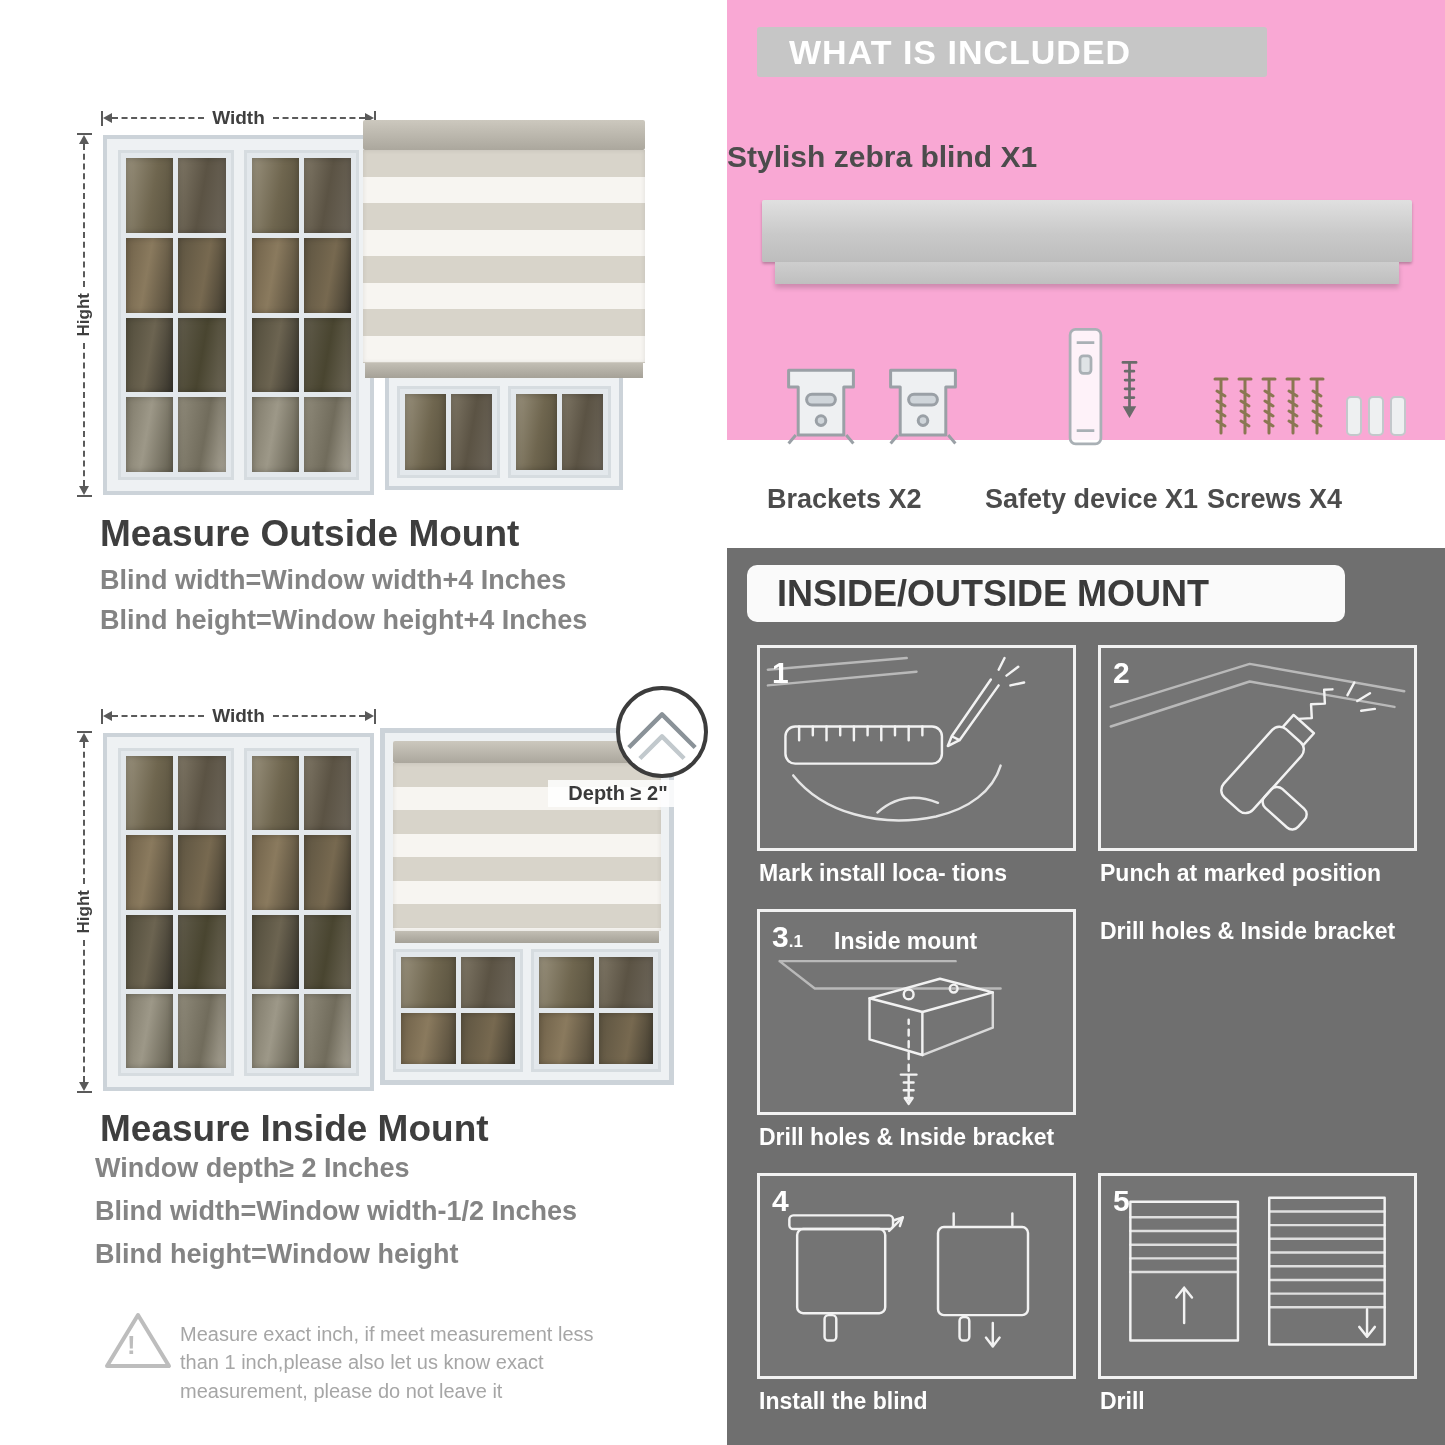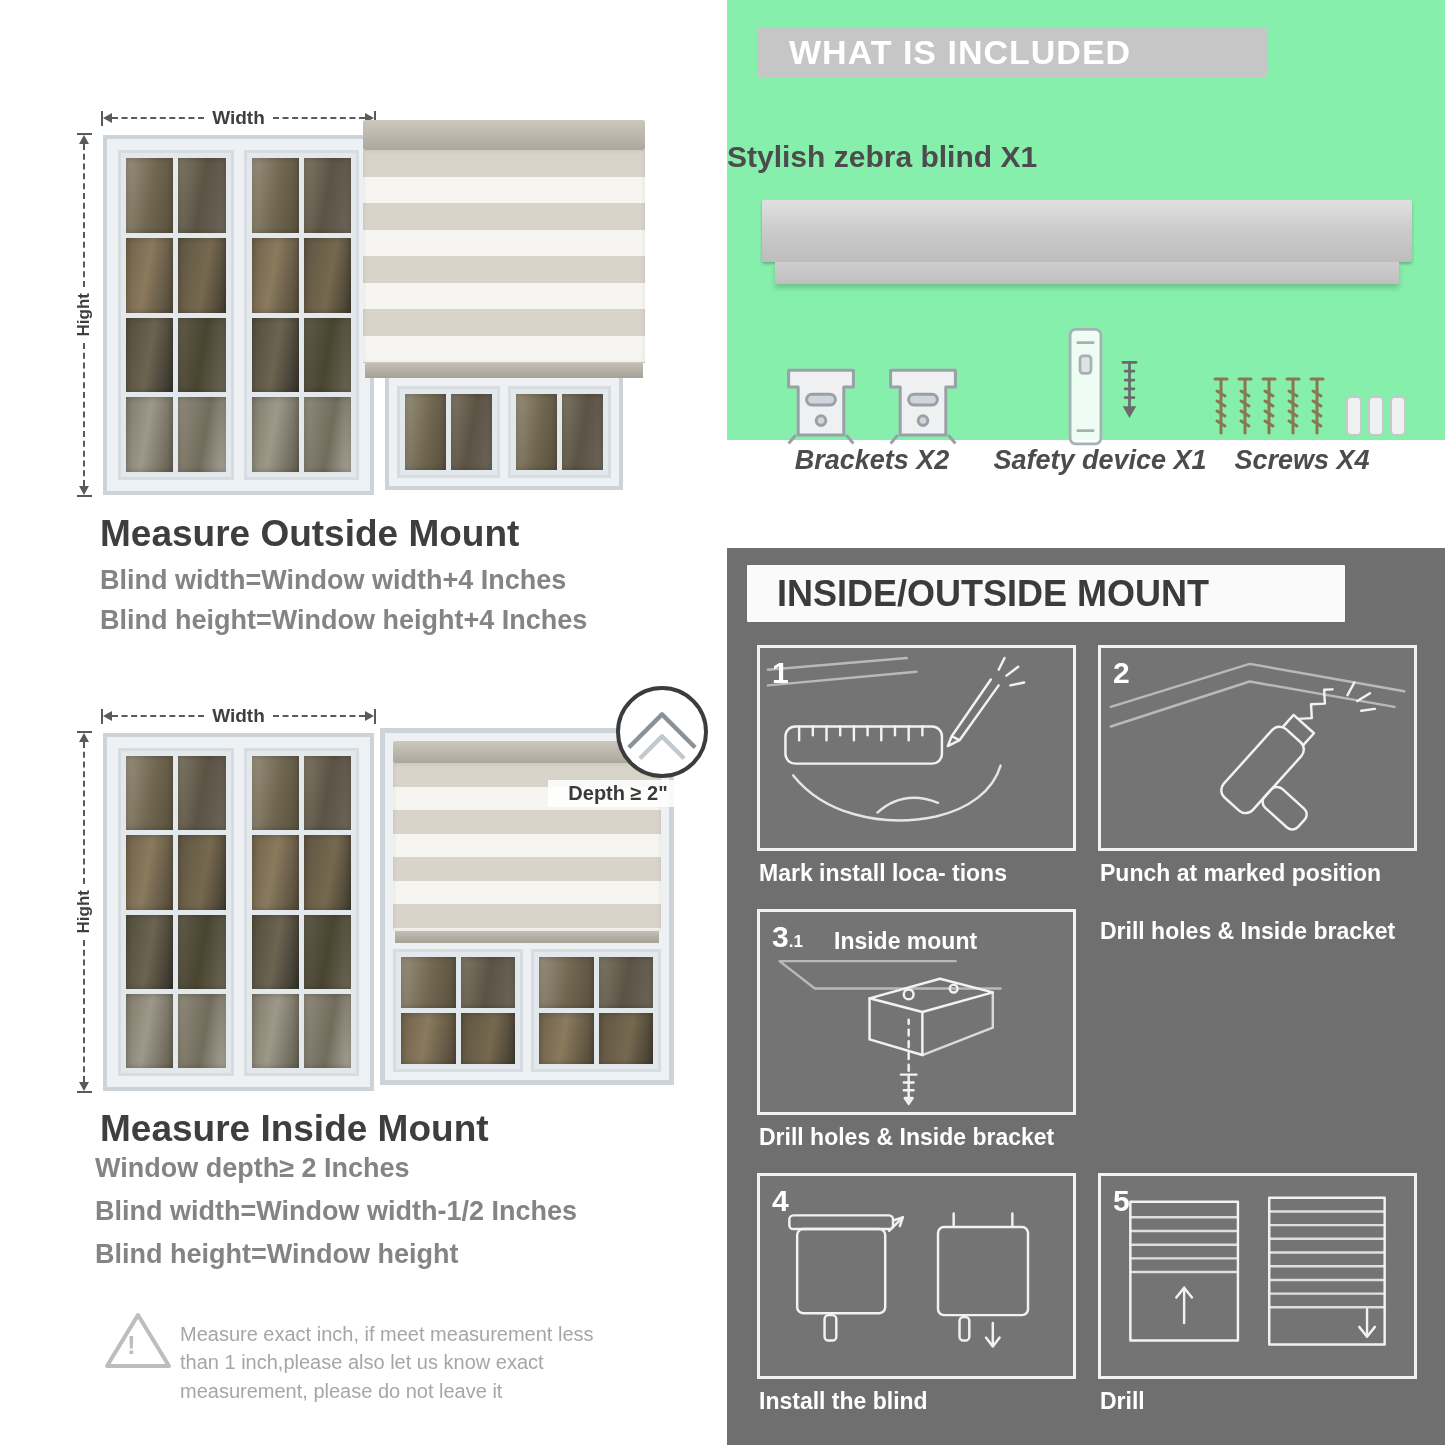--- a/index.html
+++ b/index.html
@@ -66,39 +66,39 @@
     border-radius:50%;background:#fff;overflow:hidden;z-index:3;}
   .depth-label{position:absolute;top:52px;left:168px;width:140px;text-align:center;font-size:20px;
     font-weight:bold;color:#3a3a3a;background:#ffffffd9;padding:2px 0;z-index:3;}
 
   .h1-left{font-size:37px;font-weight:bold;color:#3e3e3e;white-space:nowrap;}
   .formula{font-size:27px;font-weight:bold;color:#848484;white-space:nowrap;}
   .note-text{width:450px;font-size:20px;line-height:1.42;color:#a6a6a6;}
   .warn-mark{position:absolute;left:24px;top:20px;font-size:26px;font-weight:bold;color:#bdbdbd;}
 
   
-  .right-top{left:727px;top:0;width:718px;height:440px;background:#86efac;}
+  .right-top{left:727px;top:0;width:718px;height:440px;background:#f9a8d4;}
   .banner-included{position:absolute;left:30px;top:27px;width:478px;height:50px;background:#c6c6c6;
     color:#fff;font-size:34px;font-weight:bold;letter-spacing:1px;display:flex;align-items:center;
     padding-left:32px;border-radius:3px;}
   .product-title{position:absolute;left:0;right:0;top:140px;text-align:left;font-size:30px;
     font-weight:bold;color:#4c4c4c;}
   .headrail{position:absolute;left:35px;top:200px;width:650px;height:62px;border-radius:2px;
     background:linear-gradient(180deg,#e0e0e0,#c9c9c9 55%,#bdbdbd);box-shadow:0 2px 3px rgba(0,0,0,.25);}
   .headrail-lip{position:absolute;left:48px;top:262px;width:624px;height:22px;
     background:linear-gradient(#cecece,#bfbfbf);box-shadow:0 4px 5px rgba(0,0,0,.18);}
   .itm{position:absolute;display:flex;align-items:flex-end;justify-content:center;}
-  .included-label{position:absolute;top:445px;font-size:27px;font-weight:bold;color:#4c4c4c;
-    text-align:center;font-style:italic;}
+  .included-label{position:absolute;top:484px;font-size:27px;font-weight:bold;color:#4c4c4c;
+    text-align:left;}
 
   
   .right-bottom{left:727px;top:548px;width:718px;height:897px;background:#6f6f6f;}
   .banner-mount{position:absolute;left:20px;top:17px;width:568px;height:57px;background:#fafafa;
     color:#3b3b3b;font-size:36px;font-weight:bold;display:flex;align-items:center;
-    padding-left:30px;border-radius:1px;}
+    padding-left:30px;border-radius:10px;}
   .steps{position:absolute;left:30px;top:97px;width:660px;display:grid;
     grid-template-columns:1fr 1fr;column-gap:22px;}
   .step-box{position:relative;height:200px;border:3px solid #f2f2f2;background:rgba(255,255,255,0.04);}
   .step-box svg{position:absolute;inset:0;width:100%;height:100%;}
   .step-num{position:absolute;top:8px;left:12px;color:#fff;font-size:30px;font-weight:bold;z-index:2;}
   .step-num .sub{font-size:17px;}
   .step-title{position:absolute;top:16px;left:74px;color:#fff;font-size:23px;font-weight:bold;z-index:2;}
   .step-caption{margin:9px 2px 22px;font-size:23px;font-weight:bold;color:#fff;}
 </style>
 </head>

